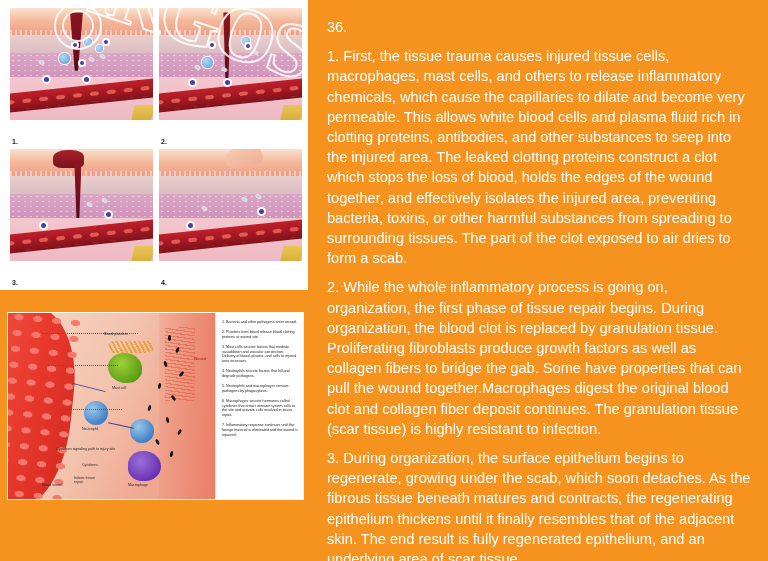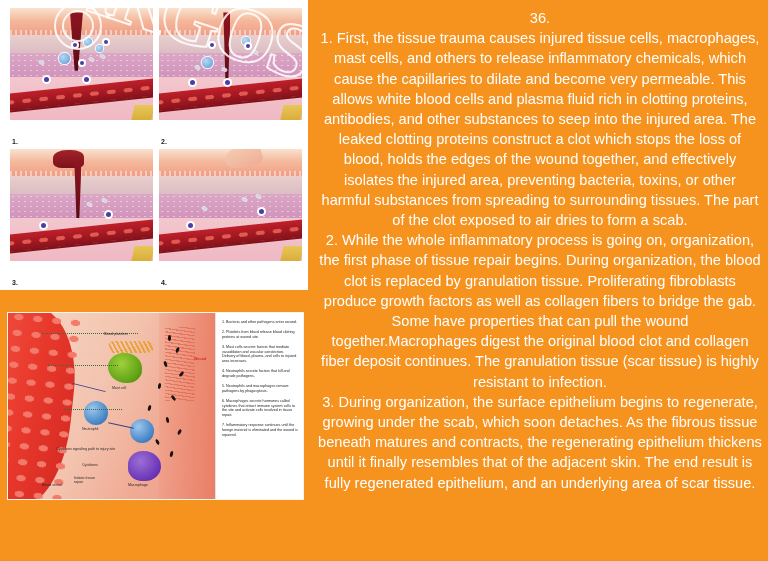--- a/index.html
+++ b/index.html
@@ -200,21 +200,21 @@
     position:absolute;left:62px;top:10px;width:28px;height:28px;
     border:2.5px solid rgba(255,255,255,.85);border-radius:50%;
   }
 
   
   .text-col{
     position:absolute;left:318px;top:8px;width:444px;height:545px;
     color:#ffffff;
     font-size:14.6px;line-height:1.385;
   }
-  .text-col p{margin:0;text-align:center;}
+  .text-col p{margin:9px;}
 </style>
 </head>
 <body>
 
 <div class="slide">
 
   <div class="left-col">
 
     <div class="photo-panel">
       <div class="photo-grid">

